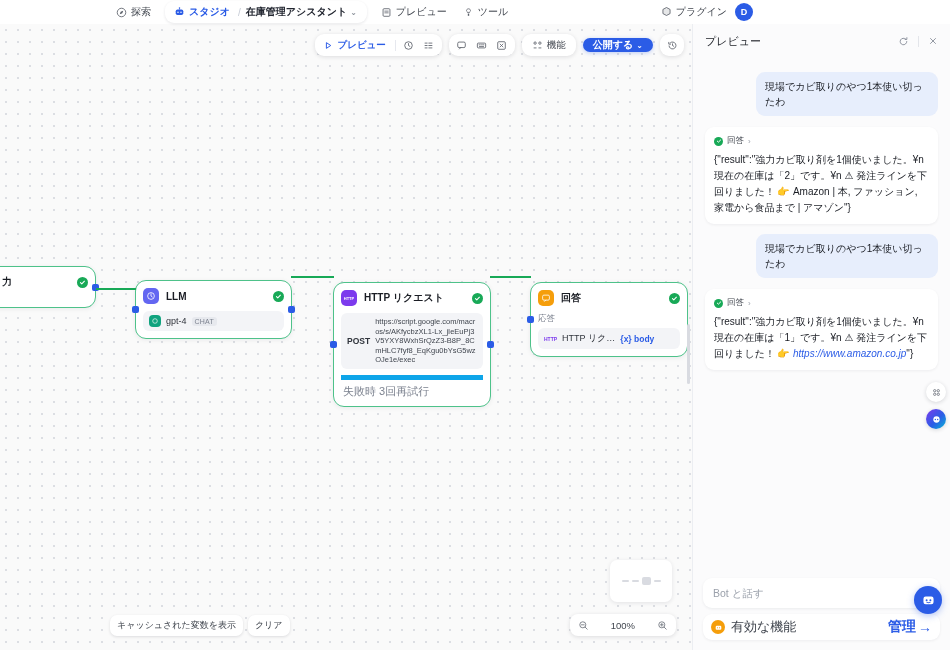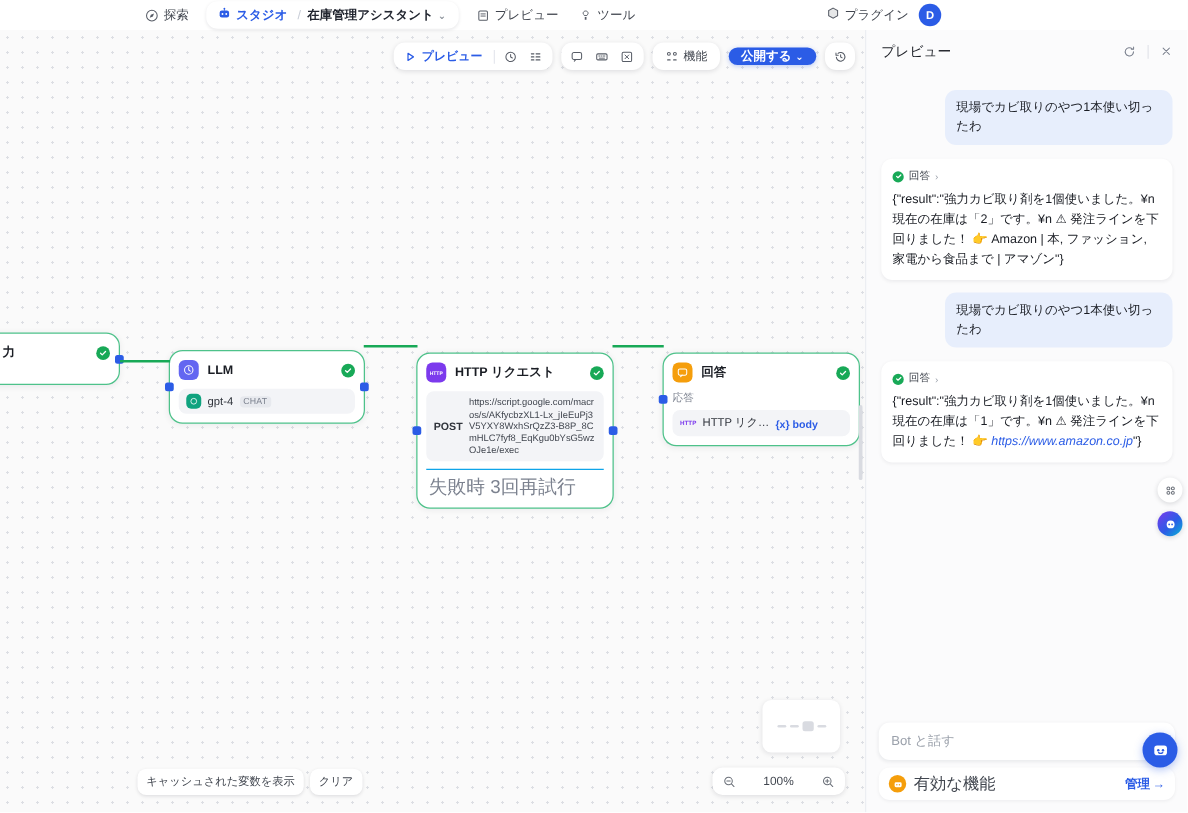--- a/index.html
+++ b/index.html
@@ -93,21 +93,21 @@
   .node-head { display:flex; align-items:center; gap:7px; height:16px; }
   .node-ico { width:16px; height:16px; border-radius:5px; display:flex; align-items:center; justify-content:center; flex:0 0 auto; }
   .node-title { font-size:10px; font-weight:700; color:#1a1d24; white-space:nowrap; }
   .node-check { margin-left:auto; width:11px; height:11px; border-radius:50%; background:#18a957; display:flex; align-items:center; justify-content:center; }
   .node-body { margin-top:7px; }
   .chip {
     background:#f3f4f7; border-radius:6px; padding:4px 6px;
     display:flex; align-items:center; gap:5px; font-size:9px; color:#30343c;
   }
   .chip-tag { font-size:7px; color:#7c828f; background:#e7e9ee; border-radius:3px; padding:1px 3px; letter-spacing:.2px; }
-  .muted-row { font-size:15px; color:#7c828f; padding:4px 2px 0 2px; border-top:1px solid #0ea5e9; margin-top:6px; }
+  .muted-row { font-size:11px; color:#7c828f; padding:4px 2px 0 2px; border-top:5px solid #0ea5e9; margin-top:6px; }
 
   .port { position:absolute; width:7px; height:7px; border-radius:2px; background:#2b5ce6; top:50%; margin-top:-3.5px; }
   .port.in { left:-4px; }
   .port.out { right:-4px; }
 
   
   #node-start { left:-78px; top:242px; width:174px; height:42px; }
   #node-llm   { left:135px; top:256px; width:157px; }
   #node-http  { left:333px; top:258px; width:158px; }
   #node-ans   { left:530px; top:258px; width:158px; }
@@ -194,21 +194,21 @@
     border:none; outline:none; width:100%; font-size:10.5px; color:#1a1d24;
     font-family:"Liberation Sans", sans-serif; background:transparent;
   }
   .chat-input input::placeholder { color:#9ba1ab; }
   .feat-row {
     background:#fff; border-radius:9px; height:26px; display:flex; align-items:center;
     padding:0 8px; gap:6px; box-shadow:0 1px 3px rgba(20,22,40,.06);
   }
   .feat-ic { width:14px; height:14px; border-radius:50%; background:#f59e0b; display:flex; align-items:center; justify-content:center; }
   .feat-label { font-size:13px; color:#41464f; }
-  .feat-manage { margin-left:auto; font-size:10px; color:#2b5ce6; font-weight:700; display:flex; align-items:center; gap:2px; cursor:pointer; }
+  .feat-manage { margin-left:auto; font-size:14px; color:#2b5ce6; font-weight:700; display:flex; align-items:center; gap:2px; cursor:pointer; }
   .bot-fab {
     position:absolute; right:8px; bottom:36px; width:28px; height:28px; border-radius:50%;
     background:#2b5ce6; display:flex; align-items:center; justify-content:center;
     box-shadow:0 2px 7px rgba(43,92,230,.35); cursor:pointer;
   }
 </style>
 </head>
 <body>
 
 <div id="app">

